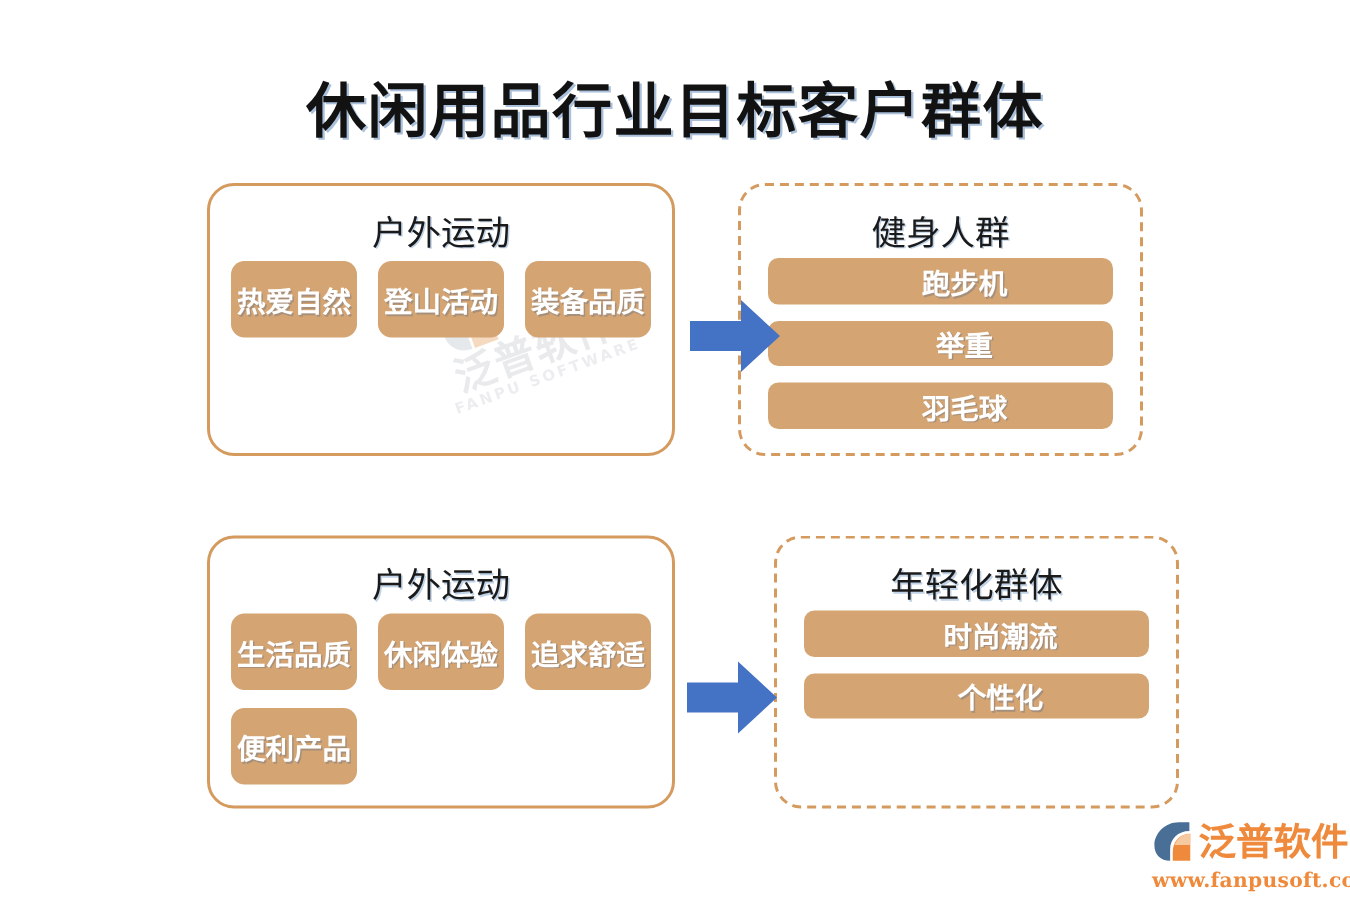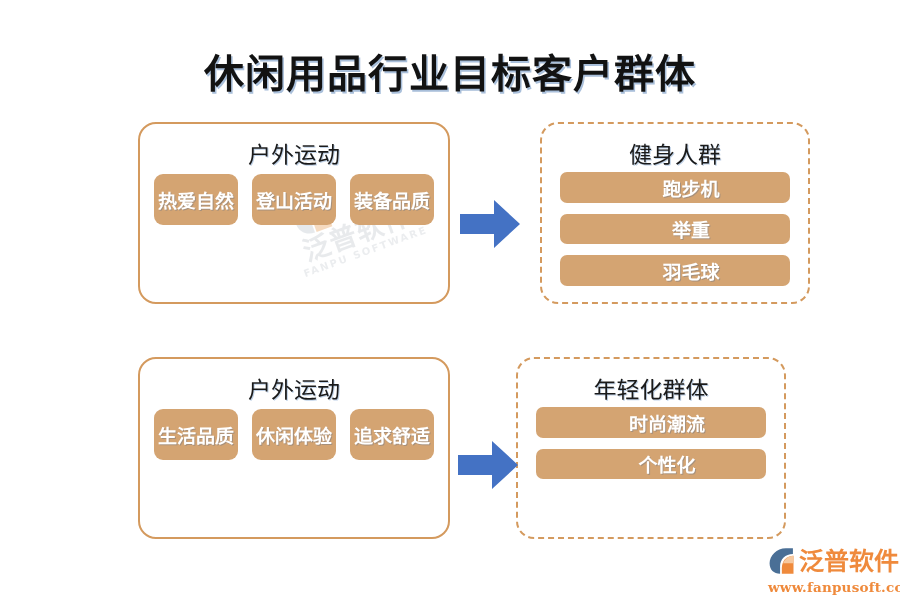--- a/index.html
+++ b/index.html
@@ -208,39 +208,40 @@
 
   <div class="group solid" style="left:138px; top:122px; width:312px; height:182px;">
     <div class="group-title">户外运动</div>
     <div class="pill-grid two-col">
       <div class="pill">热爱自然</div>
       <div class="pill">登山活动</div>
       <div class="pill">装备品质</div>
     </div>
   </div>
 
-  <div class="group dashed" style="left:540px; top:122px; width:270px; height:182px;">
+  <div class="group dashed" style="left:492px; top:122px; width:270px; height:182px;">
     <div class="group-title">健身人群</div>
     <div class="pill-grid one-col">
       <div class="pill">跑步机</div>
       <div class="pill">举重</div>
       <div class="pill">羽毛球</div>
     </div>
   </div>
 
   <svg class="arrow" style="left:458px; top:196px;" viewBox="0 0 64 56">
     <path d="M2 18 L36 18 L36 4 L62 28 L36 52 L36 38 L2 38 Z" fill="#4472c4"></path>
   </svg>
 
   <div class="group solid" style="left:138px; top:357px; width:312px; height:182px;">
     <div class="group-title">户外运动</div>
     <div class="pill-grid two-col">
       <div class="pill">生活品质</div>
       <div class="pill">休闲体验</div>
       <div class="pill">追求舒适</div>
+      <div class="pill">便利产品</div>
     </div>
   </div>
 
   <div class="group dashed" style="left:516px; top:357px; width:270px; height:182px;">
     <div class="group-title">年轻化群体</div>
     <div class="pill-grid one-col">
       <div class="pill">时尚潮流</div>
       <div class="pill">个性化</div>
     </div>
 

